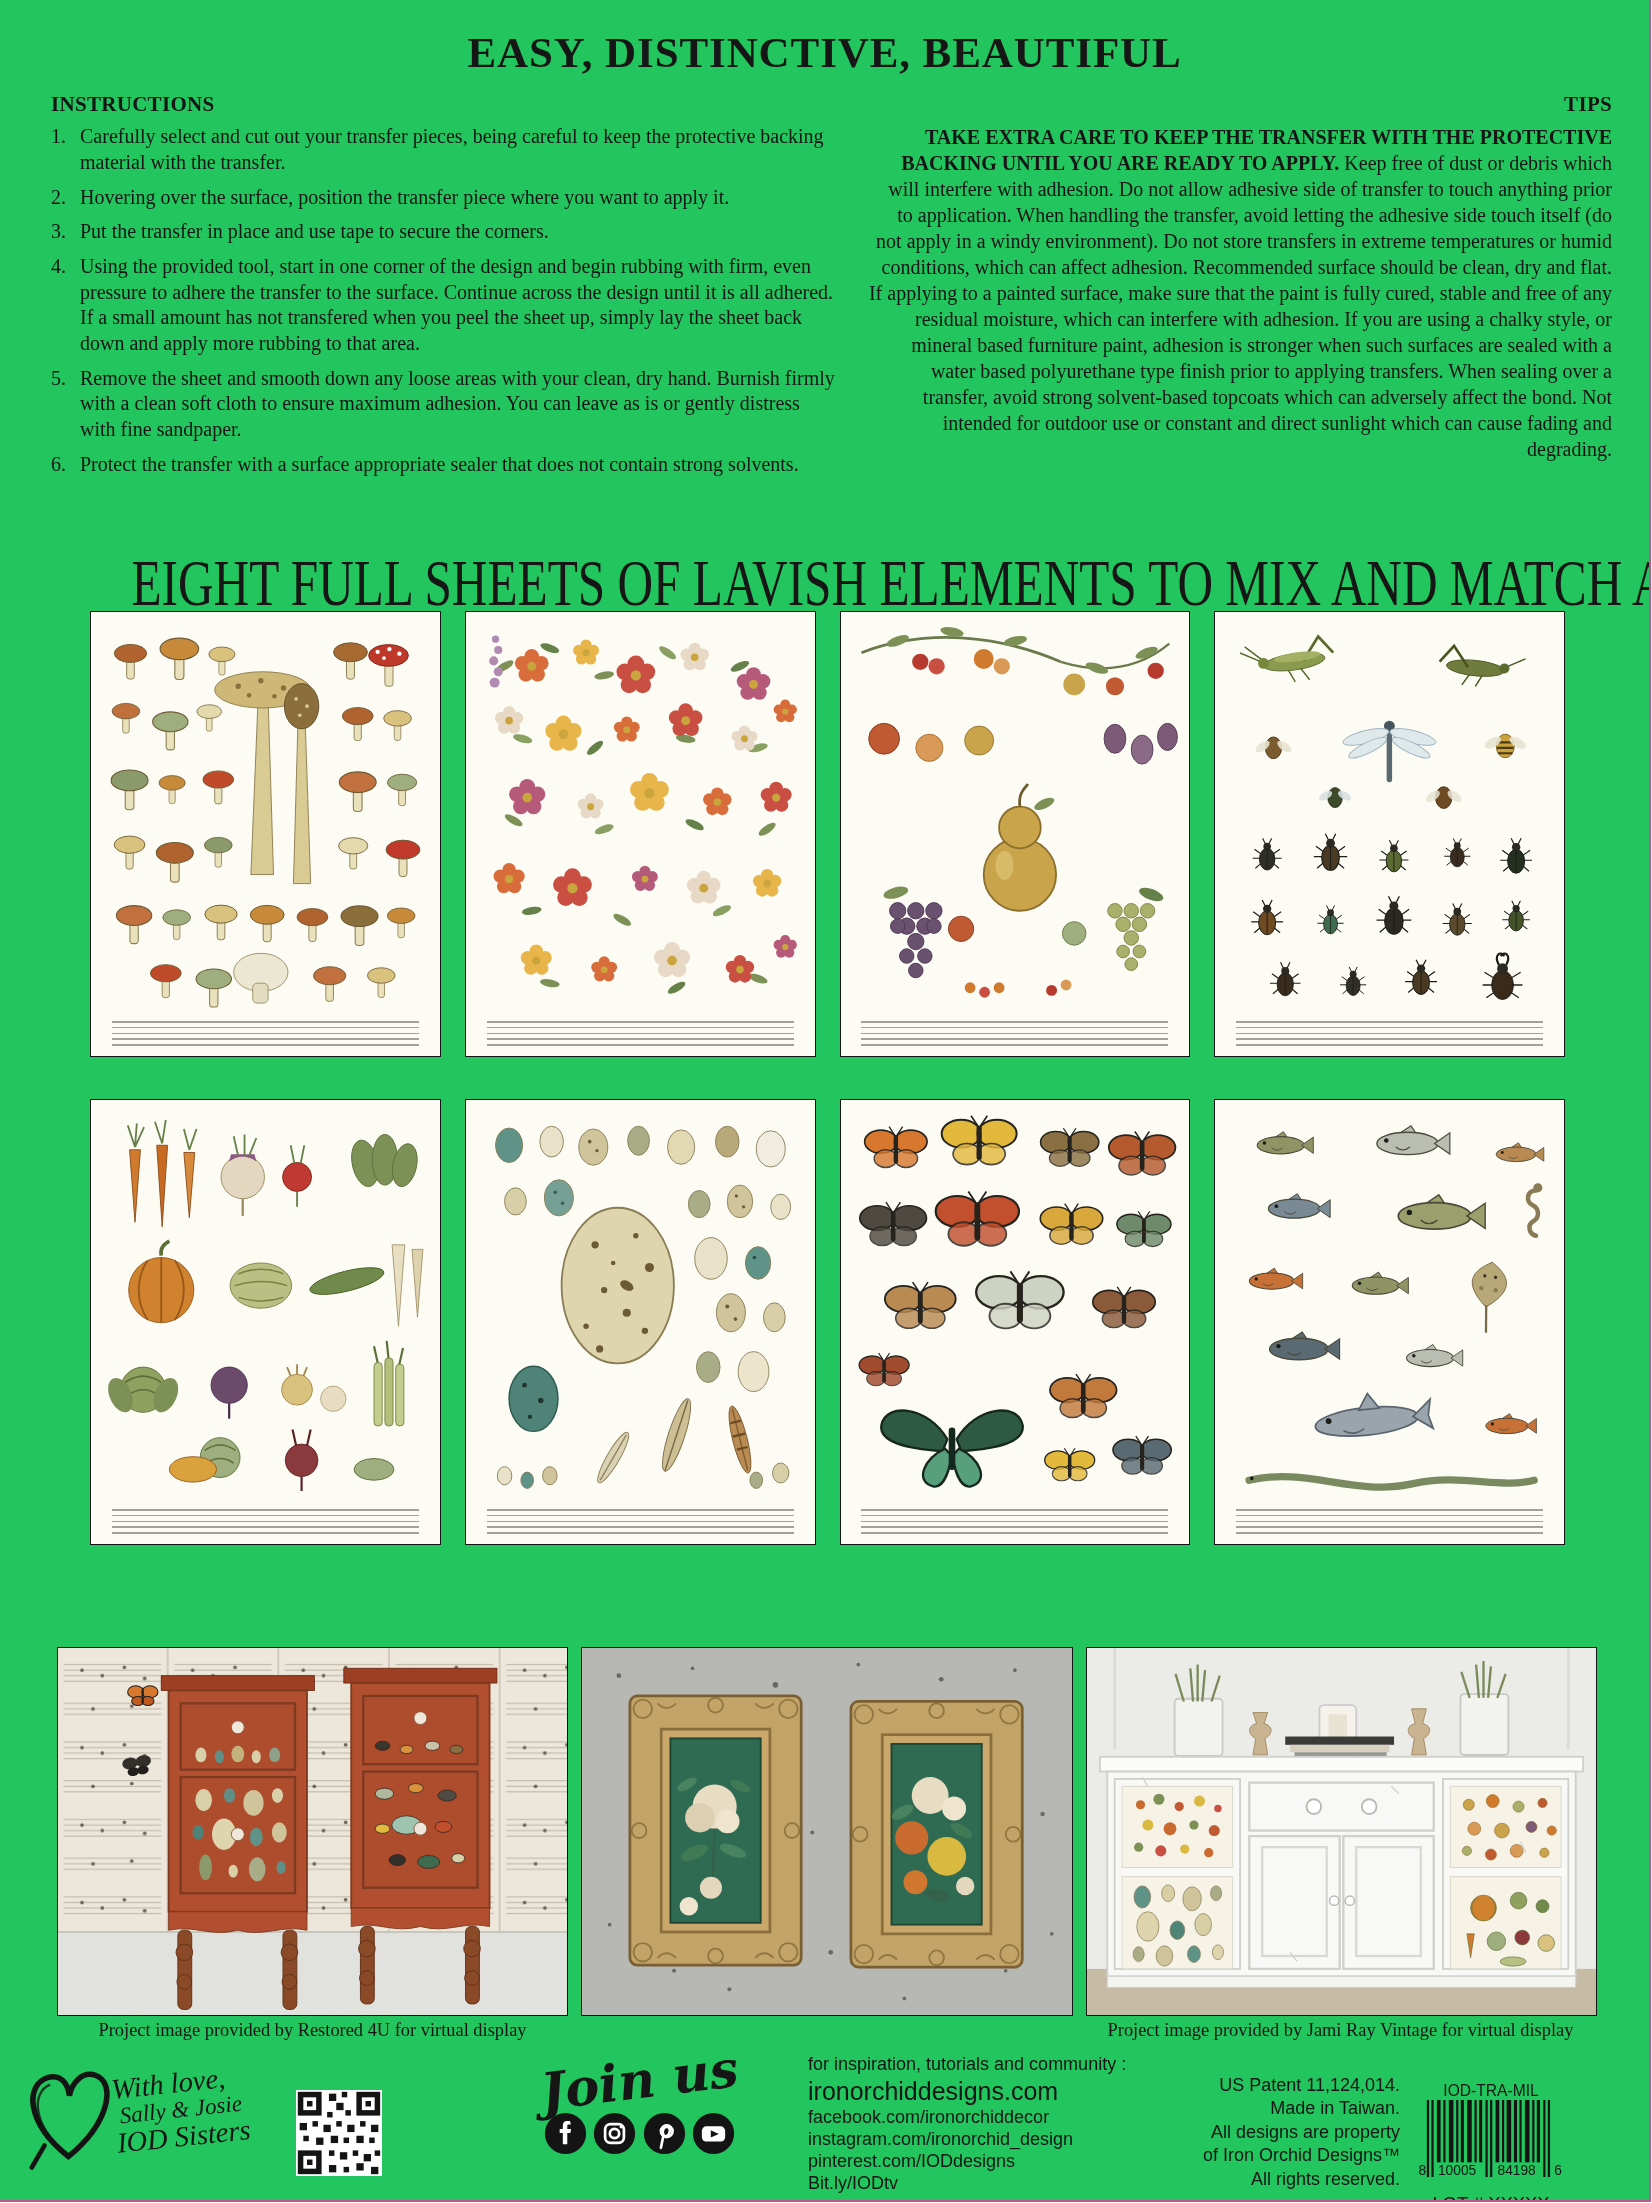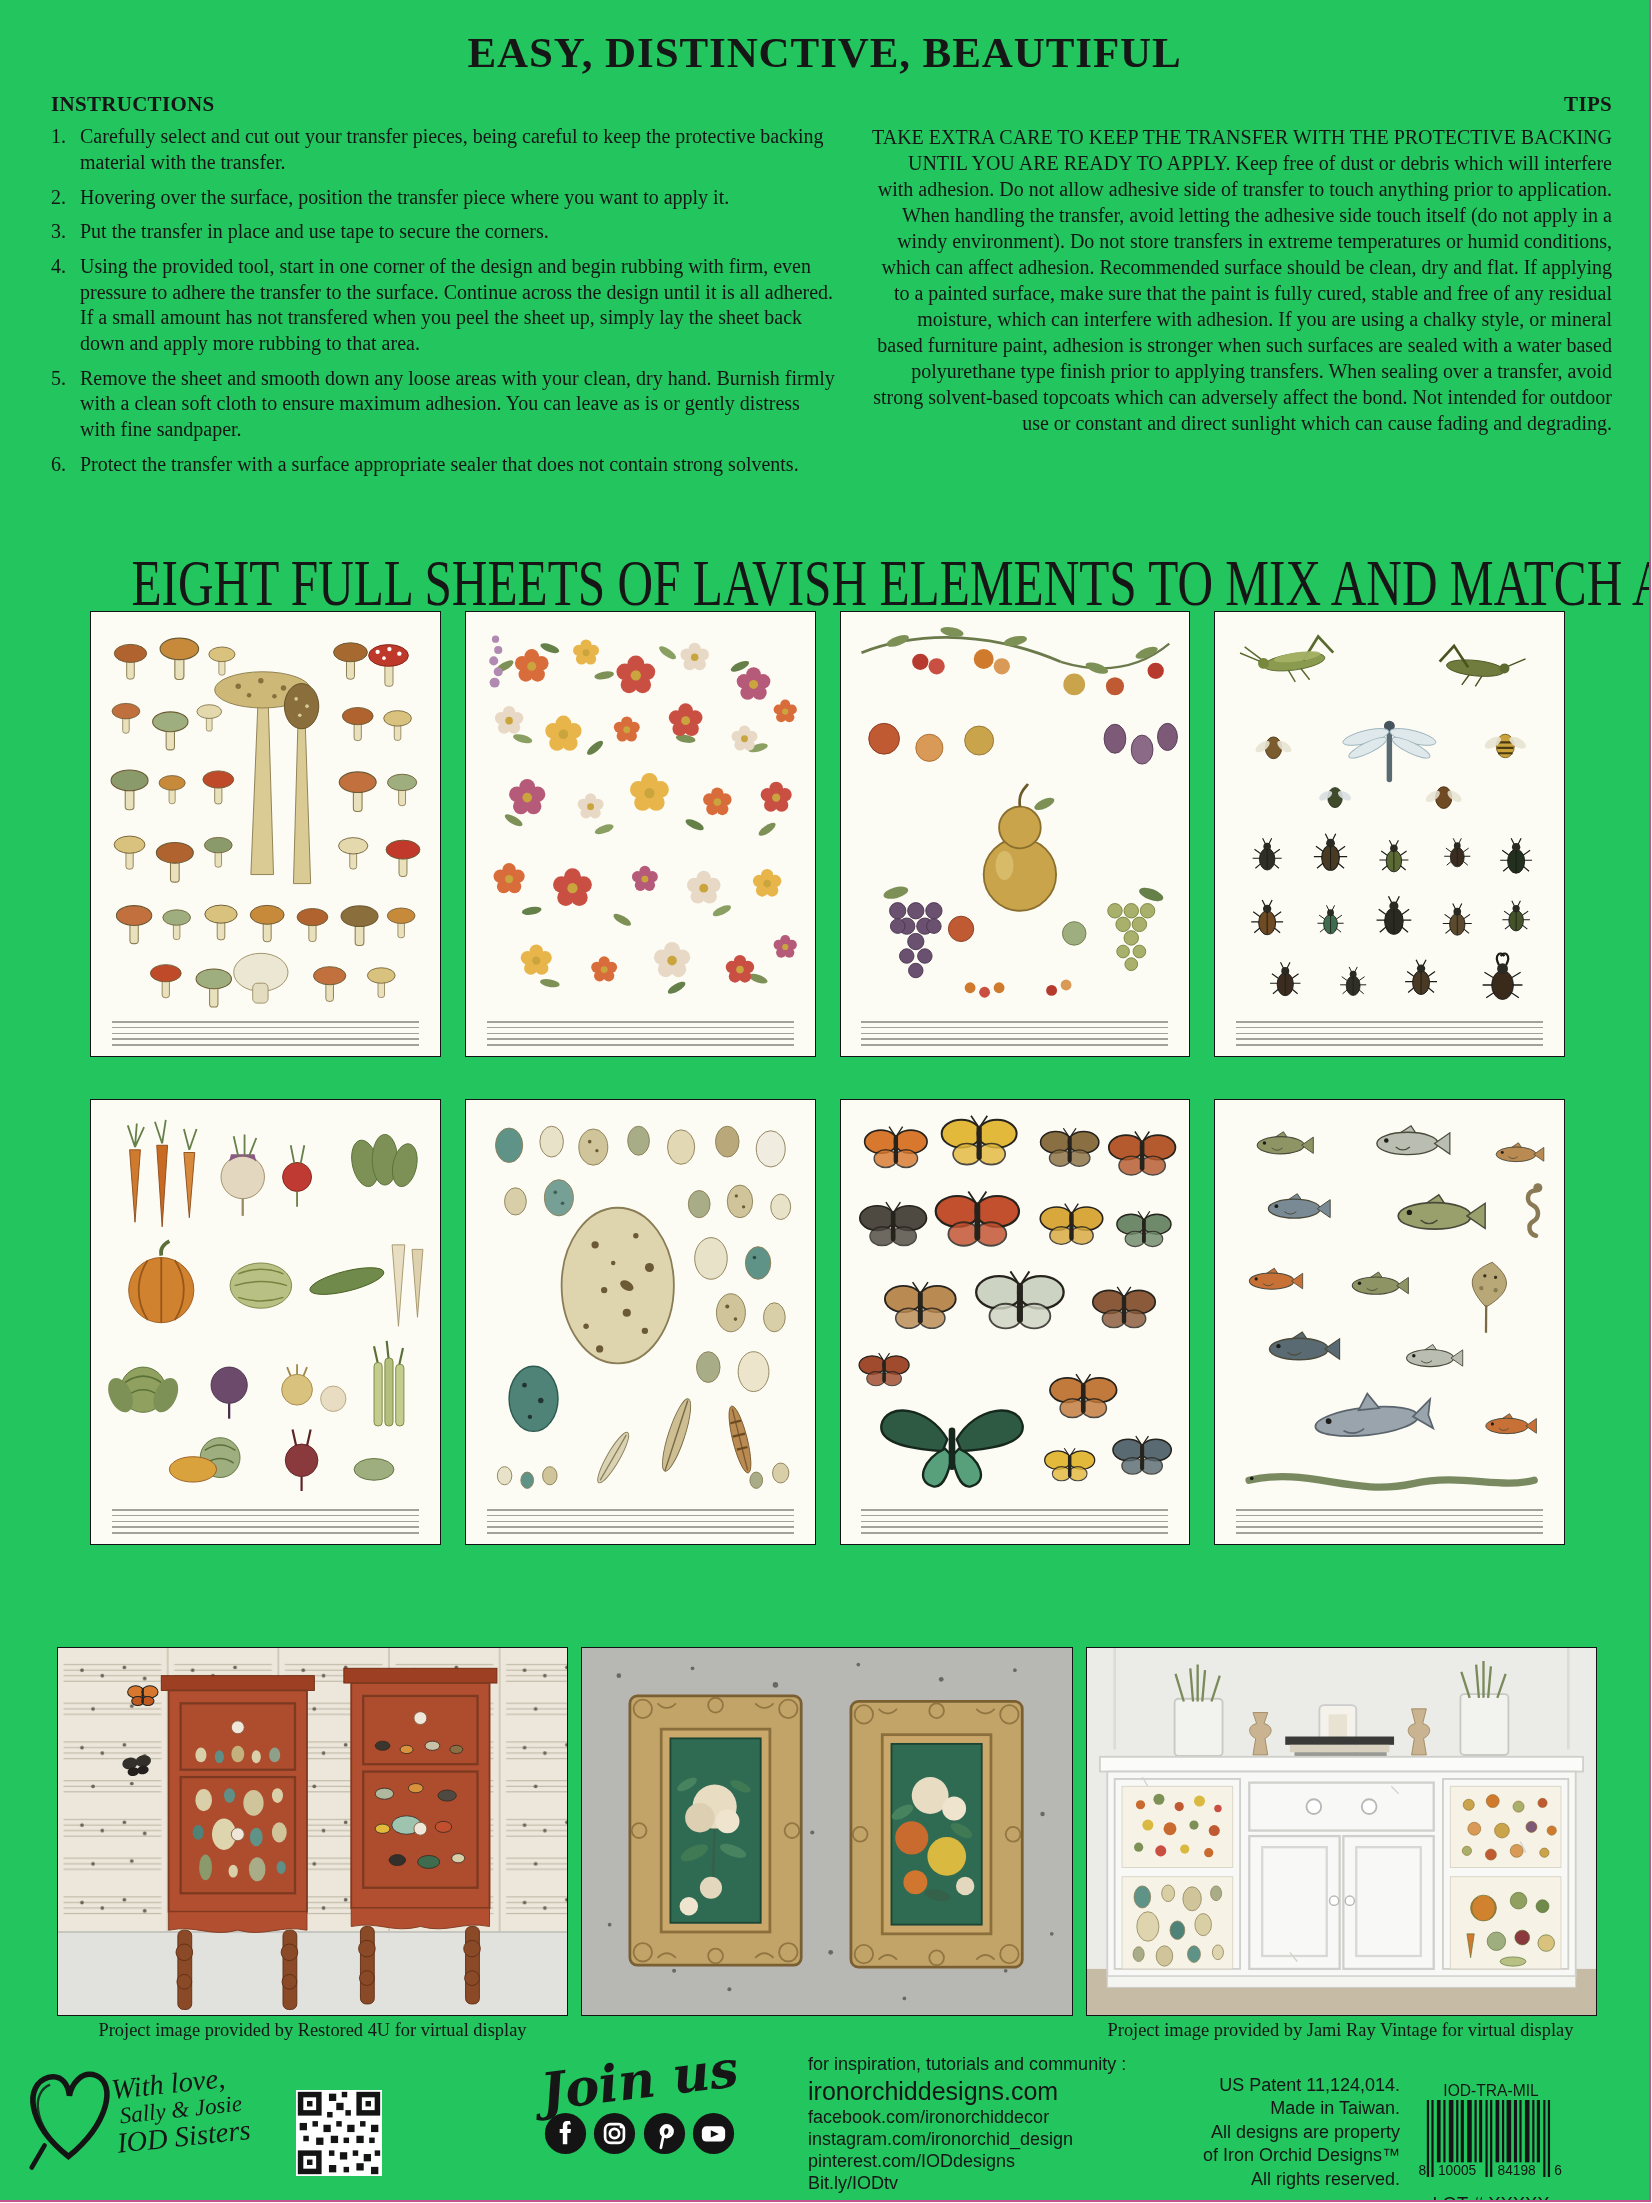--- a/index.html
+++ b/index.html
@@ -12,21 +12,21 @@
       font-size:43px;font-weight:bold;letter-spacing:0.9px;}
 
   #cols{position:absolute;top:92px;left:51px;width:1561px;display:flex;gap:29px;}
   .col-h{font-size:21px;font-weight:bold;margin:0 0 7.3px 0;letter-spacing:0.3px;}
   #instructions{flex:0 0 788px;}
   #tips{flex:1;text-align:right;}
   ol.inst{margin:0;padding:0;list-style:none;counter-reset:n;font-size:20px;line-height:1.28;}
   ol.inst li{counter-increment:n;position:relative;padding-left:29px;margin-bottom:9.2px;}
   ol.inst li::before{content:counter(n) ".";position:absolute;left:0;top:0;}
   #tips p{margin:0;font-size:20px;line-height:1.3;}
-  #tips .lead{font-weight:normal;margin-top:48px;}
+  #tips .lead{font-weight:bold;margin-top:48px;}
 
   .band-head{position:absolute;left:16px;width:100%;text-align:right;font-size:56px;
       white-space:nowrap;}
   .band-head>span{display:inline-block;transform:scale(.88,1.18);transform-origin:center;}
   #sheets-head{top:551px;}
   #compose-head{top:1591px;}
 
   #sheets-grid{position:absolute;top:611px;left:90px;width:1475px;display:grid;
       grid-template-columns:repeat(4,1fr);column-gap:24px;row-gap:42px;}
   .sheet{height:446px;border:1.8px solid #141414;background:#fcfbf4;box-sizing:border-box;

